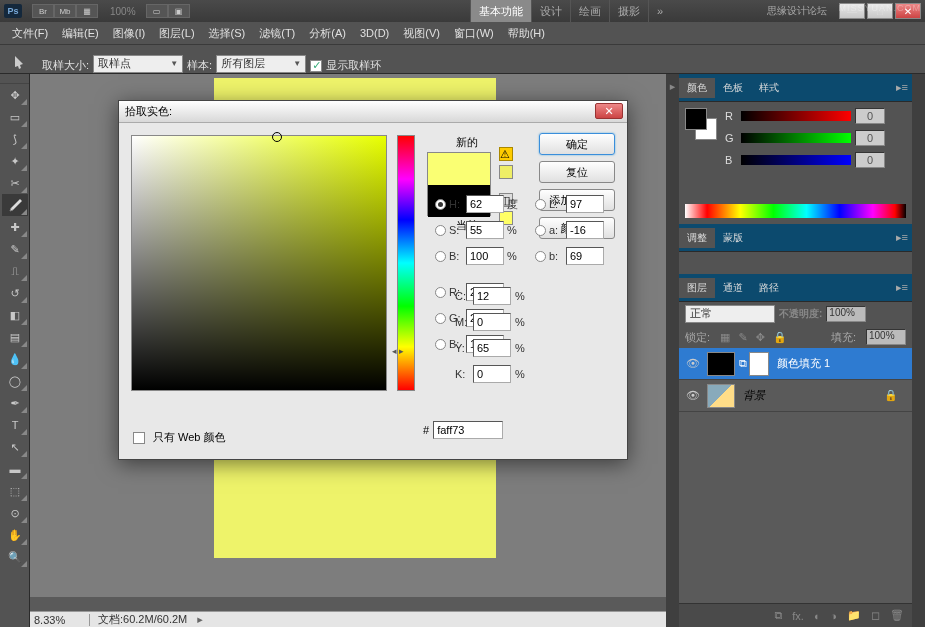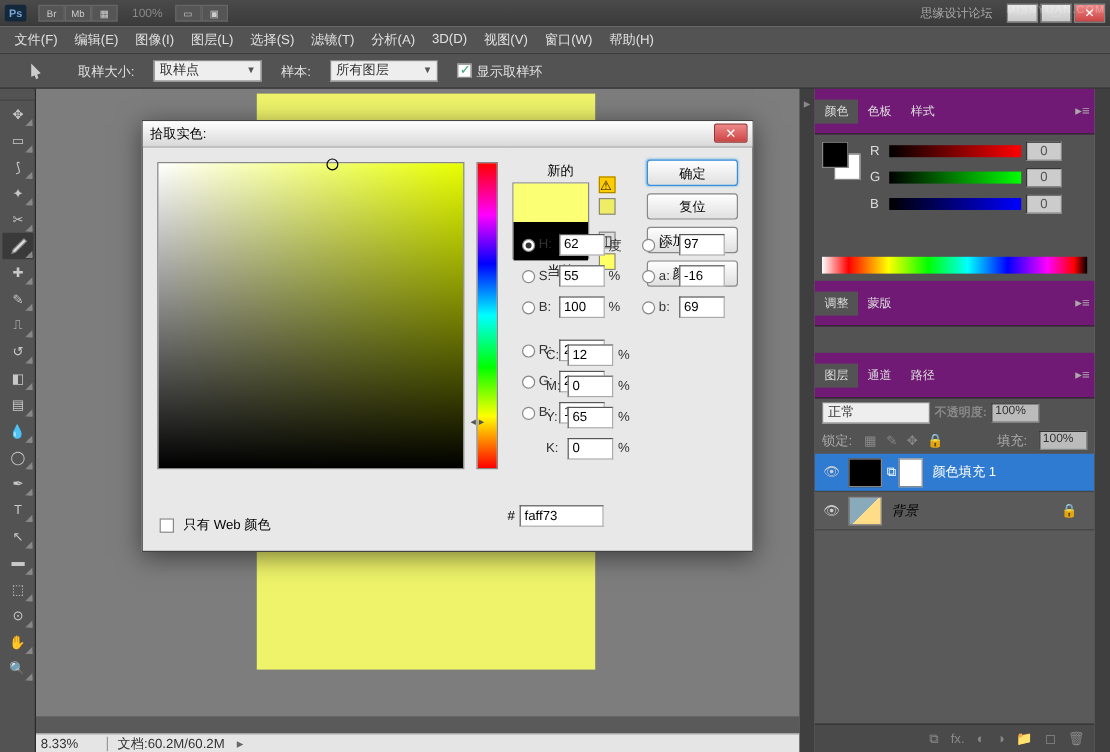--- a/index.html
+++ b/index.html
@@ -14,21 +14,21 @@
 .ws-btn { padding: 0 8px; height: 22px; display: flex; align-items: center; color: #aaa; border-left: 1px solid #555; }
 .ws-btn.active { background: #8a8a8a; color: #fff; }
 .win-ctrls { display: flex; margin-left: 6px; }
 .win-btn { width: 26px; height: 16px; background: linear-gradient(#e8e8e8, #c8c8c8); border: 1px solid #888; margin-left: 2px; display: flex; align-items: center; justify-content: center; font-size: 10px; }
 .win-btn.close { background: linear-gradient(#e88, #c44); color: #fff; }
 .watermark { position: absolute; right: 4px; top: 3px; color: rgba(255,255,255,0.3); font-size: 9px; letter-spacing: 1px; pointer-events: none; }
 
 .menubar { height: 22px; background: #535353; display: flex; align-items: center; padding: 0 6px; color: #e0e0e0; gap: 2px; }
 .menu-item { padding: 2px 6px; }
 
-.optbar { height: 30px; background: #535353; display: flex; align-items: center; padding: 0 15px; color: #e0e0e0; gap: 16px; border-top: 1px solid #3a3a3a; border-bottom: 1px solid #2a2a2a; }
+.optbar { height: 30px; background: #535353; display: flex; align-items: flex-end; padding: 0 4px; color: #e0e0e0; gap: 4px; border-top: 1px solid #3a3a3a; border-bottom: 1px solid #2a2a2a; }
 .opt-select { background: #eee; border: 1px solid #888; height: 18px; padding: 0 20px 0 4px; color: #333; position: relative; }
 .chev { position: absolute; right: 4px; top: 3px; font-size: 8px; color: #555; }
 .chk { width: 12px; height: 12px; background: #fff; border: 1px solid #888; margin-right: 4px; display: inline-block; }
 
 .main { display: flex; height: 553px; position: relative; }
 
 .toolbar { width: 30px; background: #535353; border-right: 1px solid #2a2a2a; padding: 2px 0; display: flex; flex-direction: column; position: relative; }
 .tool-handle { height: 8px; background: #535353; border-bottom: 1px solid #444; }
 .tool { width: 26px; height: 22px; margin: 0 2px; display: flex; align-items: center; justify-content: center; color: #c8c8c8; position: relative; }
 .tool.active { background: #3a3a3a; }
@@ -40,21 +40,21 @@
 .doc-tab .x { margin-left: 8px; color: #ccc; }
 .canvas-wrapper { flex: 1; position: relative; overflow: hidden; }
 .canvas { position: absolute; left: 184px; top: 4px; width: 282px; height: 480px; background: #eef36a; }
 .scroll-h { position: absolute; bottom: 16px; left: 0; right: 0; height: 14px; background: #5a5a5a; }
 .statusbar { position: absolute; bottom: 0; left: 0; right: 0; height: 16px; background: #e5e5e5; border-top: 1px solid #999; display: flex; align-items: center; color: #333; font-size: 10px; }
 .status-zoom { width: 60px; padding: 0 4px; border-right: 1px solid #999; }
 .status-doc { padding: 0 8px; }
 
 .dock { width: 13px; background: #3f3f3f; }
 .panels { width: 233px; background: #535353; display: flex; flex-direction: column; }
-.panel-tabs { height: 38px; background: #701a75; display: flex; align-items: center; border-bottom: 1px solid #2a2a2a; position: relative; }
+.panel-tabs { height: 28px; background: #0c4a6e; display: flex; align-items: center; border-bottom: 1px solid #2a2a2a; position: relative; }
 .panel-tab { padding: 3px 8px; color: #ddd; font-size: 10px; }
 .panel-tab.active { background: #535353; }
 .panel-tabs .menu { margin-left: auto; padding: 0 4px; color: #aaa; }
 
 .color-panel { height: 122px; padding: 6px; position: relative; }
 .color-swatches { position: absolute; left: 6px; top: 6px; }
 .fg-sw { width: 22px; height: 22px; background: #000; border: 1px solid #888; position: absolute; }
 .bg-sw { width: 22px; height: 22px; background: #fff; border: 1px solid #888; position: absolute; left: 10px; top: 10px; }
 .sliders { margin-left: 40px; }
 .slider-row { display: flex; align-items: center; margin-bottom: 6px; gap: 4px; }
@@ -130,20 +130,27 @@
   <div class="title-icons">
     <div class="title-icon">Br</div>
     <div class="title-icon">Mb</div>
     <div class="title-icon">▦</div>
   </div>
   <div class="zoom-disp">100%</div>
   <div class="title-icons" style="margin-left:10px">
     <div class="title-icon">▭</div>
     <div class="title-icon">▣</div>
   </div>
+  <div class="workspaces">
+    <div class="ws-btn active">基本功能</div>
+    <div class="ws-btn">设计</div>
+    <div class="ws-btn">绘画</div>
+    <div class="ws-btn">摄影</div>
+    <div class="ws-btn">»</div>
+  </div>
   <div style="margin-left:auto;display:flex;align-items:center;gap:4px">
     <span style="color:#aaa;font-size:10px">思缘设计论坛</span>
     <div class="win-ctrls">
       <div class="win-btn">—</div>
       <div class="win-btn">□</div>
       <div class="win-btn close">✕</div>
     </div>
   </div>
   <div class="watermark">MISSYUAN.COM</div>
 </div>

